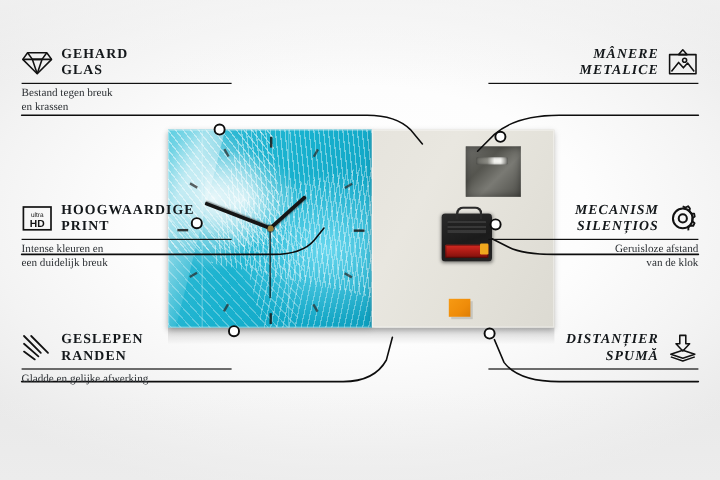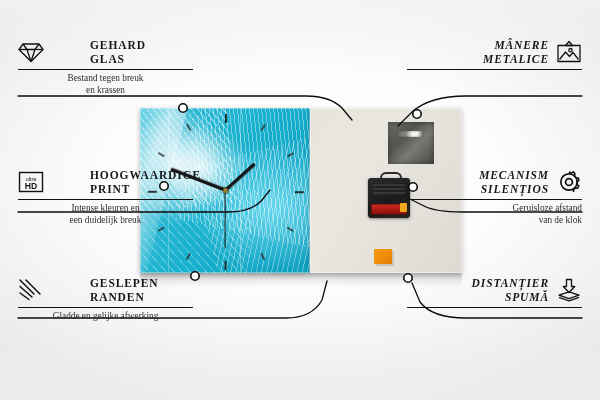--- a/index.html
+++ b/index.html
@@ -23,27 +23,26 @@
 
   
   .callout{position:absolute;}
   .co-head{display:flex;align-items:center;gap:7px;}
   .co-head.right{flex-direction:row-reverse;font-style:italic;}
   .co-title{
     font-family:"Liberation Serif",serif;
     font-weight:700;font-size:11.5px;letter-spacing:.9px;
     color:#14181b;line-height:14px;text-transform:uppercase;
     white-space:pre-line;
-    margin-left:39px;
   }
   .co-title.ralign{text-align:right;}
   .co-rule{height:1px;background:#111;margin:3px 0 3px 0;}
   .co-sub{
     font-family:"Liberation Serif",serif;
-    font-size:9.3px;line-height:11.6px;color:#2b2f33;white-space:pre-line;text-align:center;
+    font-size:9.3px;line-height:11.6px;color:#2b2f33;white-space:pre-line;
   }
   .co-sub.ralign{text-align:right;}
   .ico{width:26px;height:24px;flex:0 0 26px;display:block;}
 
   
   #clock-front{
     position:absolute;left:140px;top:108px;width:170px;height:165px;
     background:
       radial-gradient(ellipse 60% 80% at 22% 35%, rgba(255,255,255,.85) 0%, rgba(255,255,255,0) 45%),
       radial-gradient(ellipse 90% 70% at 78% 60%, rgba(140,235,255,.7) 0%, rgba(255,255,255,0) 55%),

